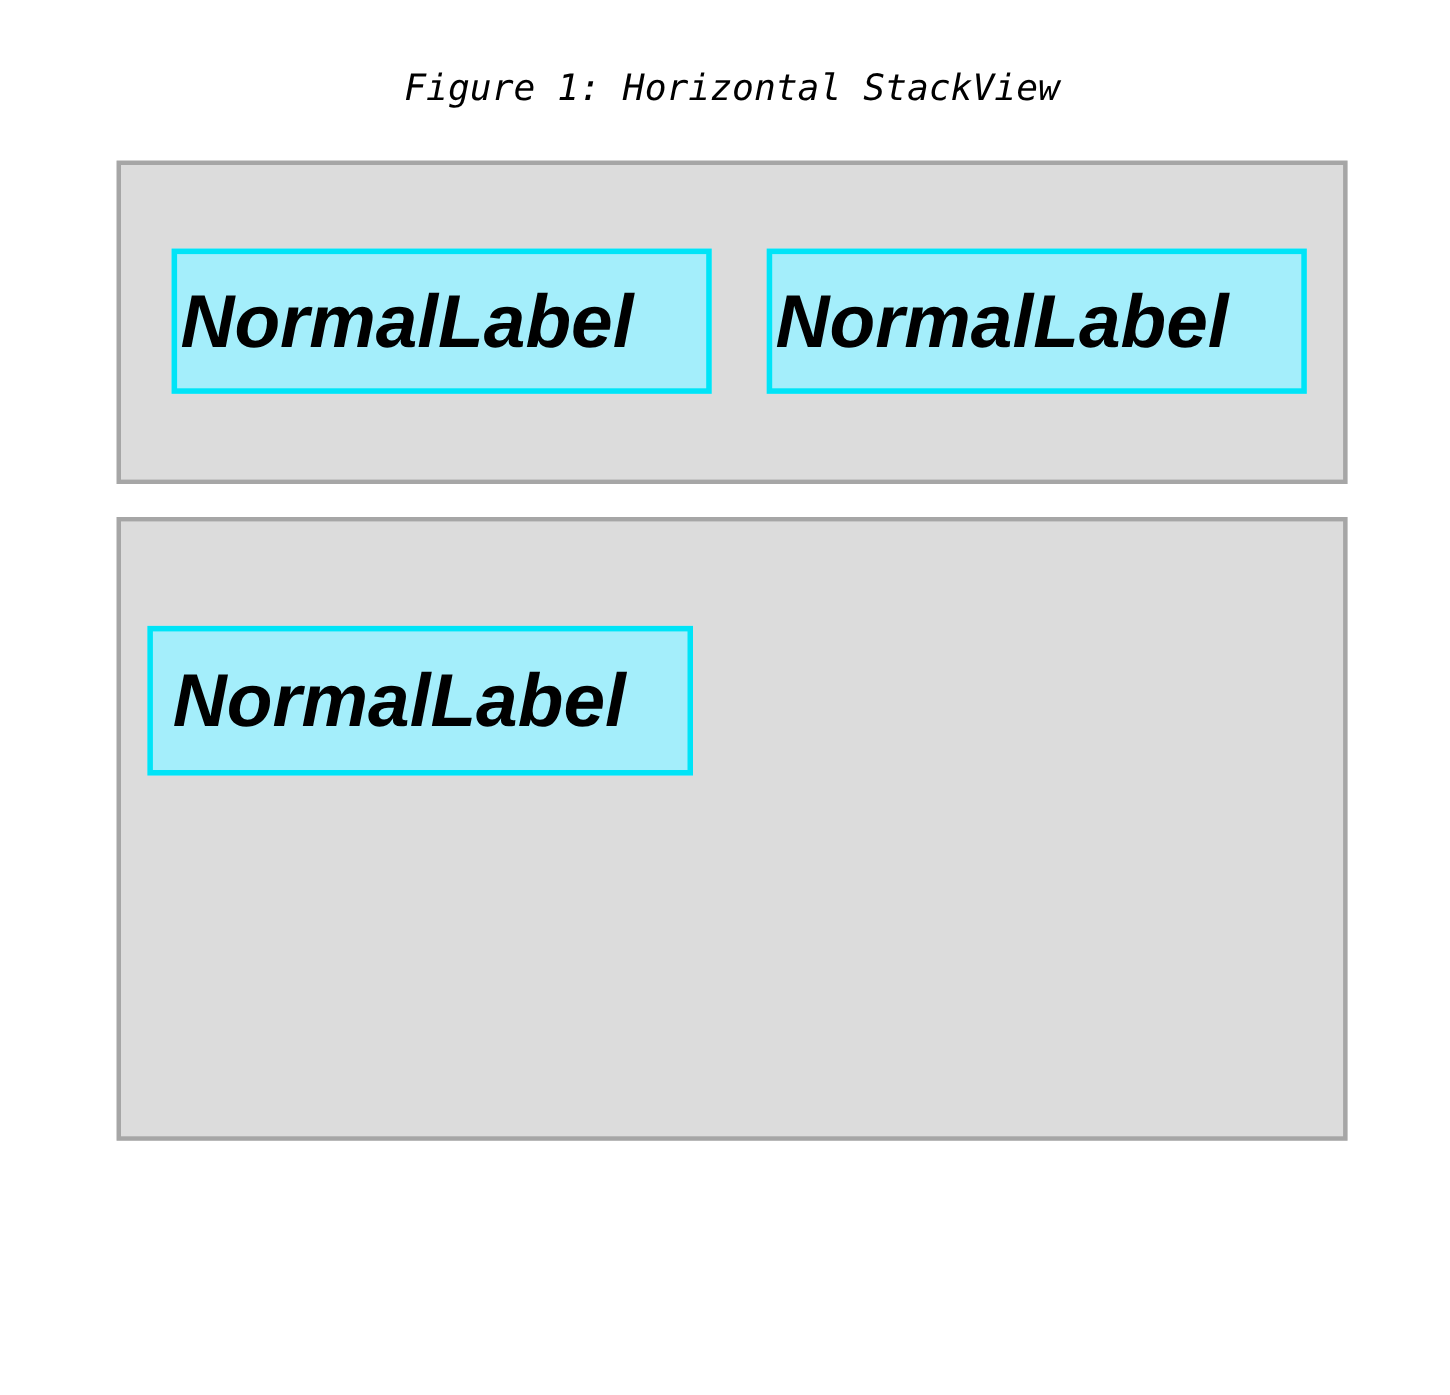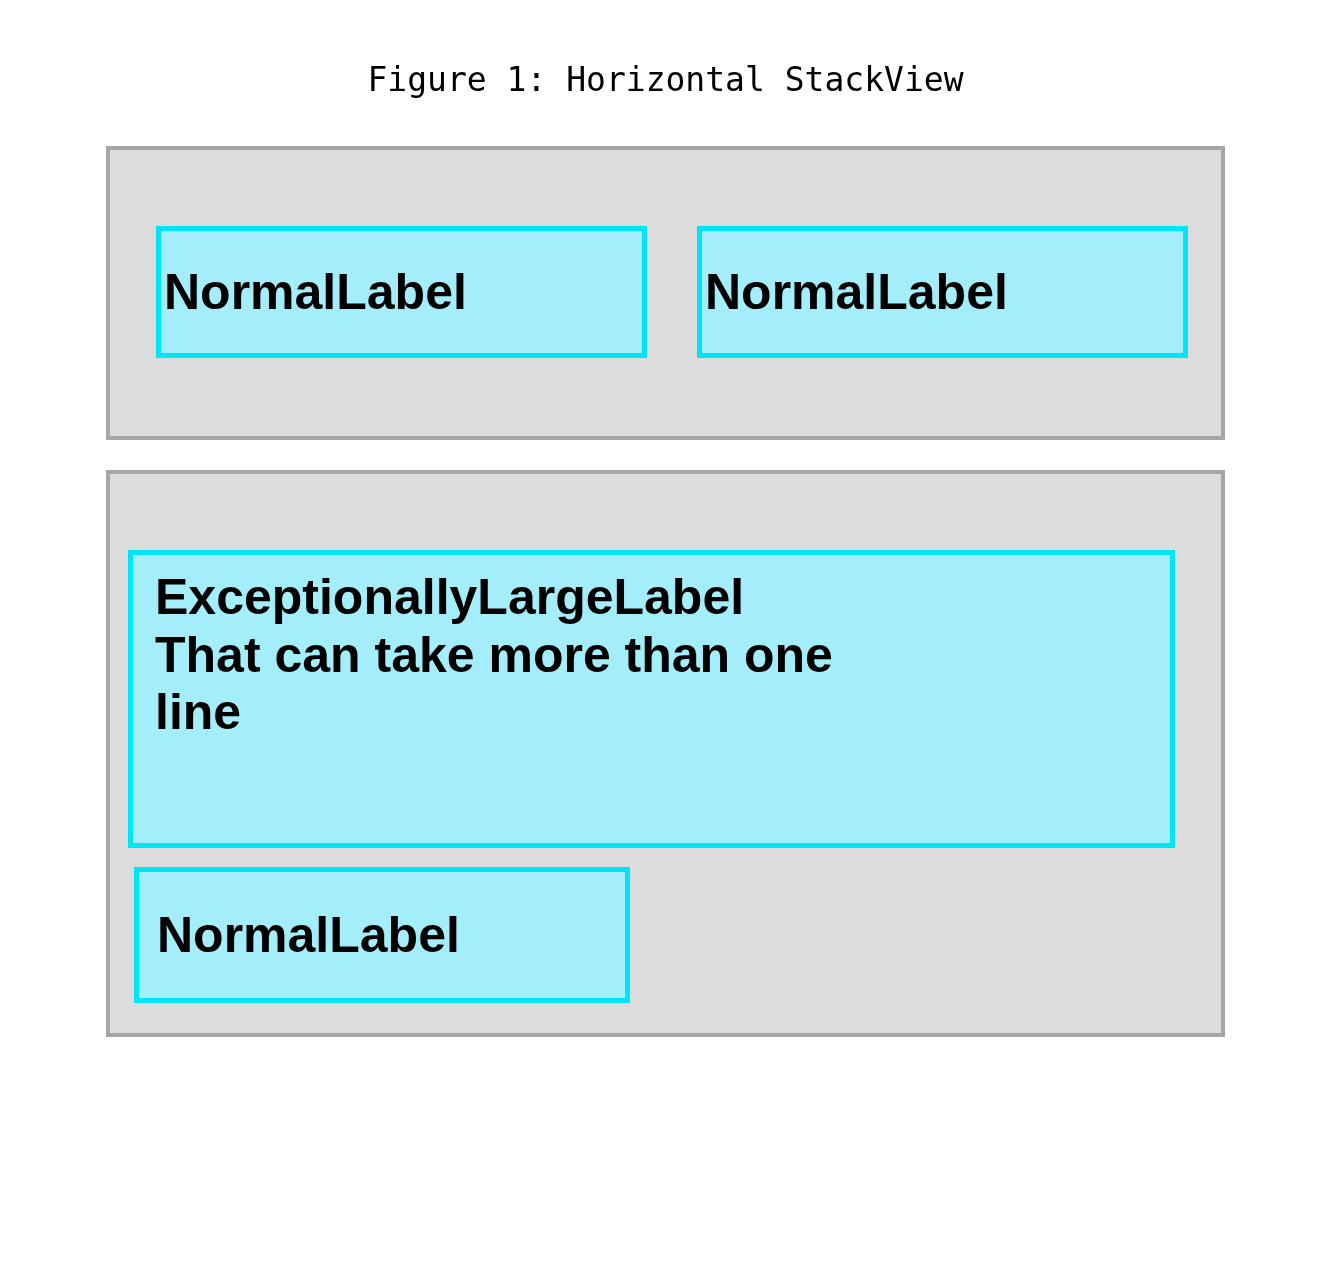--- a/index.html
+++ b/index.html
@@ -8,20 +8,21 @@
     width: 1318px;
     height: 1268px;
     background: #ffffff;
     overflow: hidden;
     font-family: "Liberation Sans", sans-serif;
     color: var(--text, #000);
   }
   .content {
     margin-left: 106px;
     width: 1119px;
+    font-style: italic;
   }
   .fig-title {
     font-family: "DejaVu Sans Mono", monospace;
     font-size: 33px;
     line-height: 48px;
     text-align: center;
     color: var(--text, #000);
     white-space: nowrap;
   }
   #title1 { padding-top: 56px; }
@@ -47,21 +48,21 @@
     padding: 76px 0 0 18px;
     display: flex;
     flex-direction: column;
     align-items: flex-start;
   }
   .cyan-label {
     box-sizing: border-box;
     background: var(--label-bg, #a4eefb);
     border: 5px solid var(--label-border, #00e4f7);
     font-weight: 700;
-    font-size: 50px;
+    font-size: 68px;
     color: var(--text, #000);
     display: flex;
     align-items: center;
   }
   .h-label {
     width: 491px;
     height: 132px;
     padding-left: 3px;
   }
   .large-label {
@@ -88,20 +89,17 @@
 
     <div id="title1" class="fig-title">Figure 1: Horizontal StackView</div>
 
     <div id="container1" class="stack-container">
       <div class="cyan-label h-label">NormalLabel</div>
       <div class="cyan-label h-label">NormalLabel</div>
     </div>
 
 
     <div id="container2" class="stack-container">
-      <div class="cyan-label large-label">ExceptionallyLargeLabel
-That can take more than one
-line</div>
       <div class="cyan-label v-normal-label">NormalLabel</div>
     </div>
 
   </div>
 </div>
 
 </body></html>

